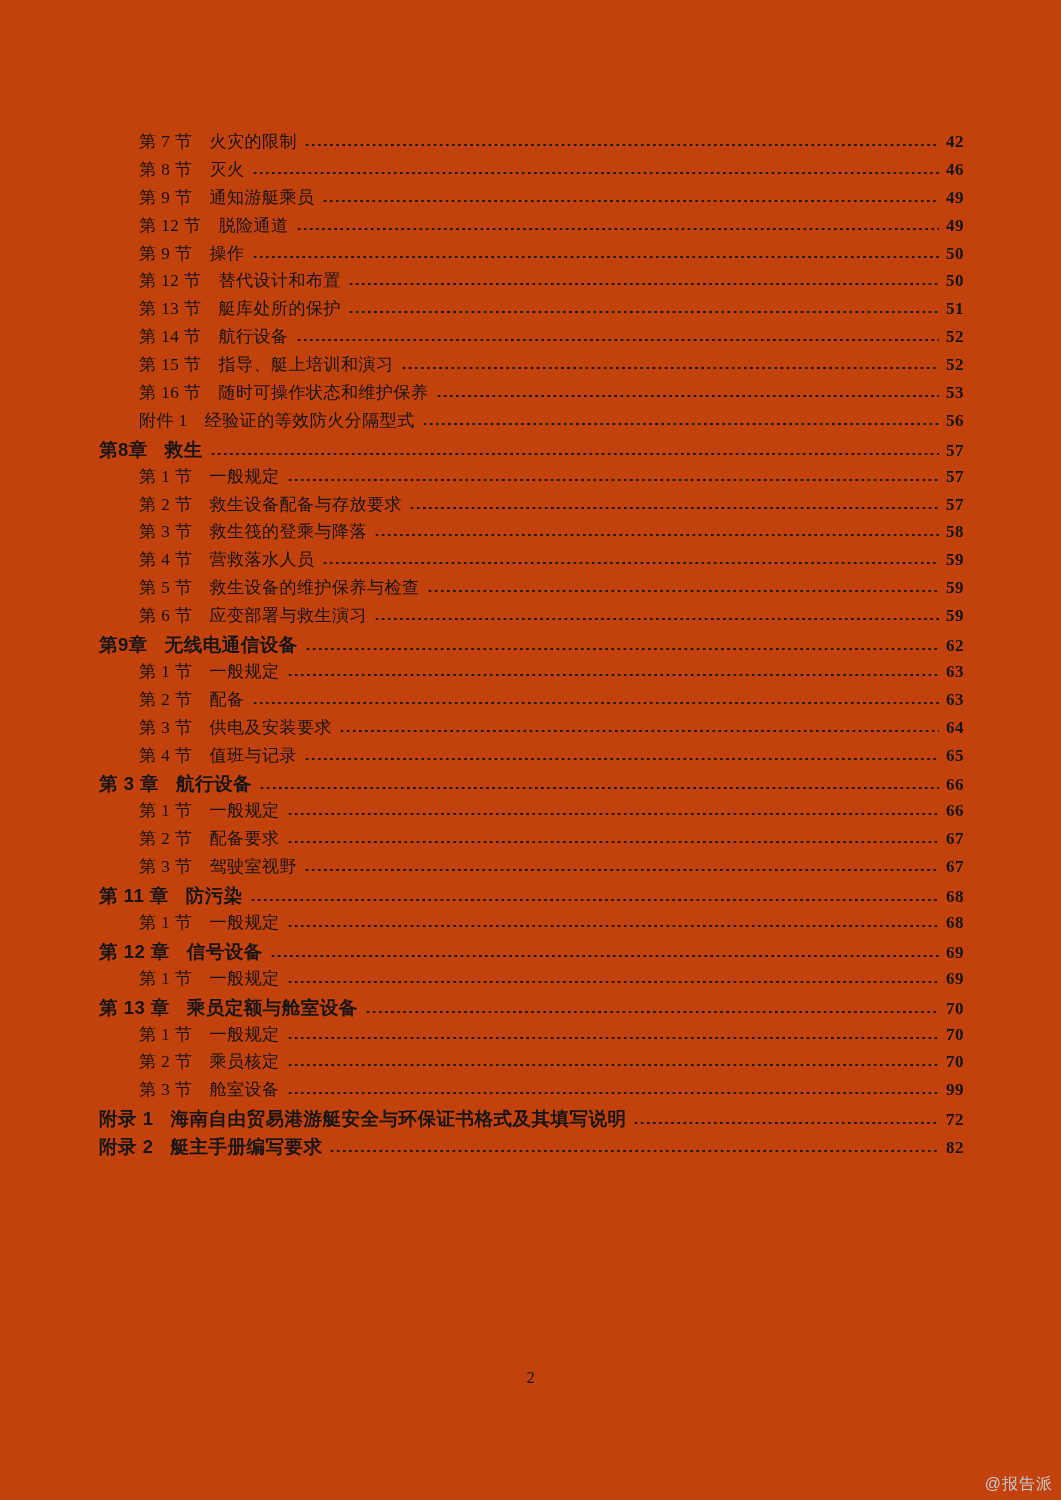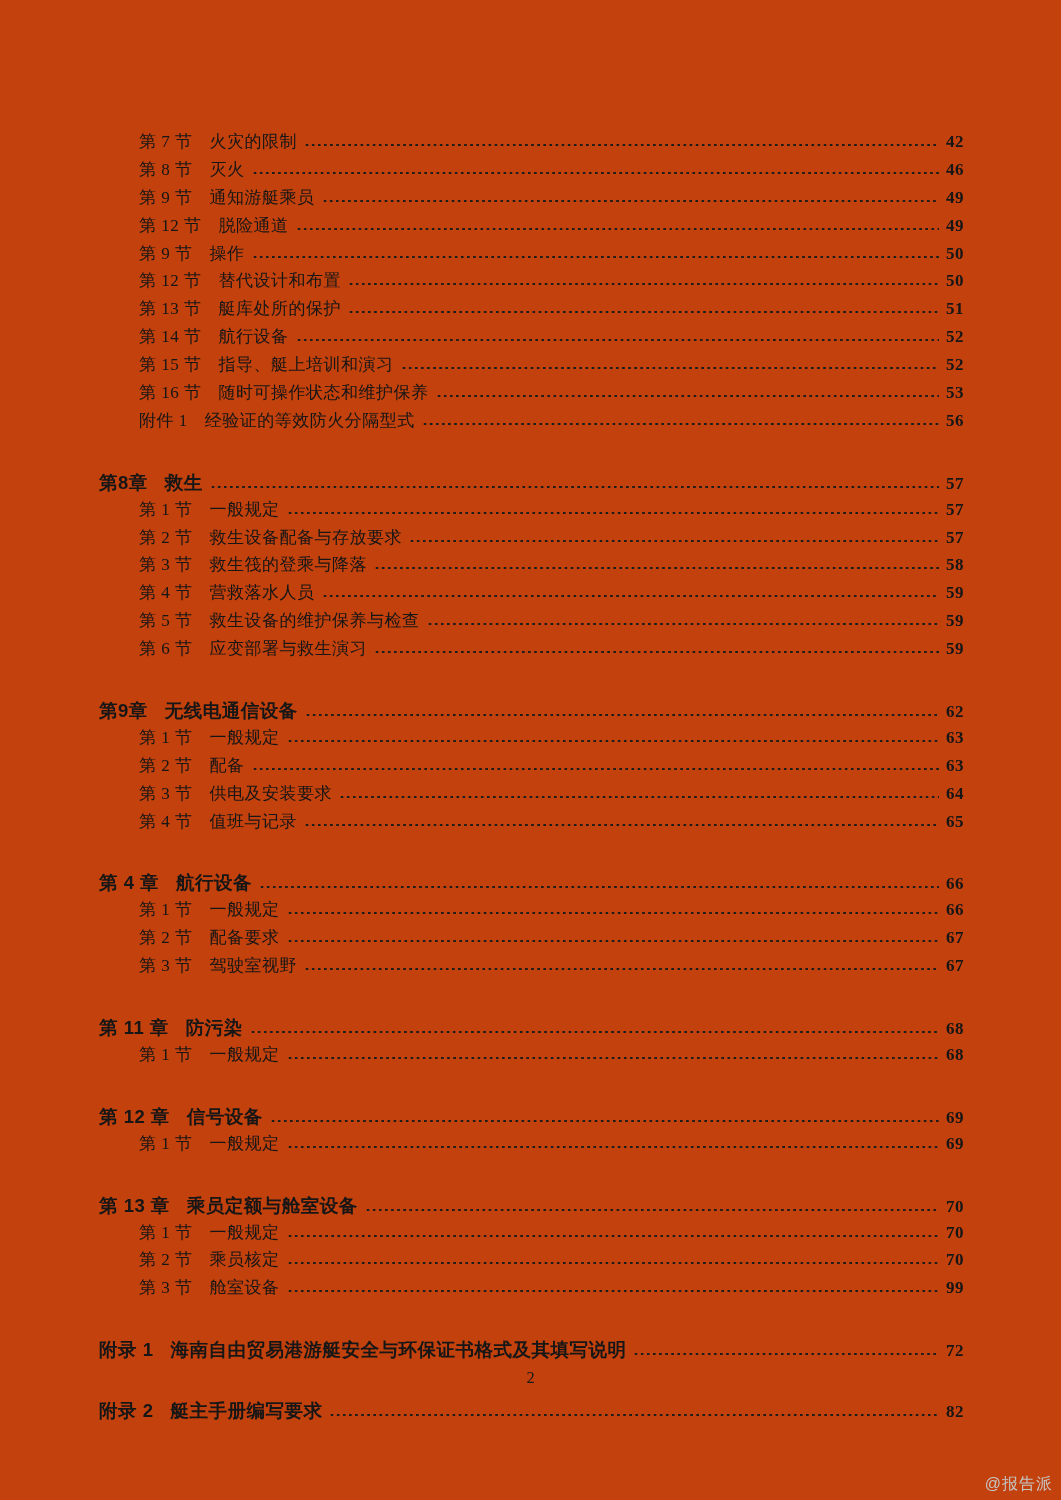--- a/index.html
+++ b/index.html
@@ -37,21 +37,20 @@
     padding-left: 40px;
     font-family: "Liberation Serif", serif;
     letter-spacing: 0.5px;
   }
   .toc-row.chapter,
   .toc-row.appendix {
     font-family: "Liberation Sans", sans-serif;
     font-weight: bold;
     font-size: 18.5px;
     letter-spacing: 0.5px;
-    margin-top: 33px;
   }
   .entry-label {
     margin-right: 17px;
     flex: none;
   }
   .entry-title {
     flex: none;
   }
   .dot-leader {
     flex: 1 1 auto;
@@ -229,21 +228,21 @@
     <span class="dot-leader"></span>
     <span class="entry-page">64</span>
   </div>
       <div class="toc-row section">
     <span class="entry-label">第 4 节</span>
     <span class="entry-title">值班与记录</span>
     <span class="dot-leader"></span>
     <span class="entry-page">65</span>
   </div>
       <div class="toc-row chapter">
-    <span class="entry-label">第 4 章</span>
+    <span class="entry-label">第 3 章</span>
     <span class="entry-title">航行设备</span>
     <span class="dot-leader"></span>
     <span class="entry-page">66</span>
   </div>
       <div class="toc-row section">
     <span class="entry-label">第 1 节</span>
     <span class="entry-title">一般规定</span>
     <span class="dot-leader"></span>
     <span class="entry-page">66</span>
   </div>

